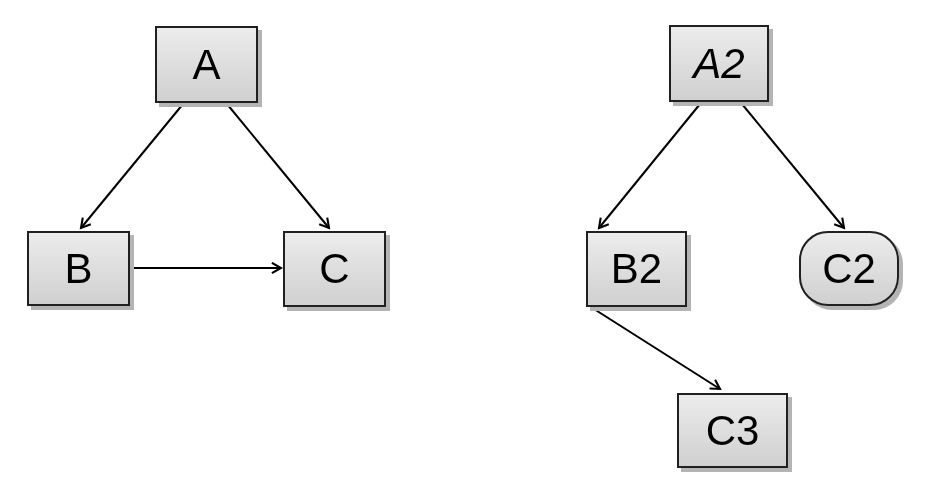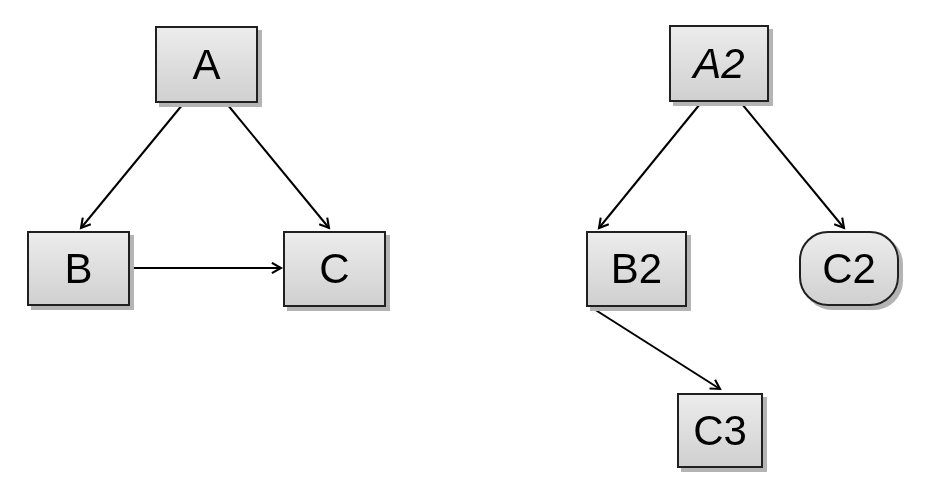--- a/index.html
+++ b/index.html
@@ -28,21 +28,21 @@
     color: #000000;
     user-select: none;
   }
   
   #node-A  { left:155px; top:26px;  width:103px; height:77px; }
   #node-B  { left:27px;  top:231px; width:103px; height:75px; }
   #node-C  { left:283px; top:231px; width:103px; height:76px; }
   #node-A2 { left:669px; top:25px;  width:100px; height:77px;font-style:italic; }
   #node-B2 { left:542px; top:231px; width:101px; height:76px;margin-left:44px; }
   #node-C2 { left:799px; top:231px; width:100px; height:75px;border-radius:29px; }
-  #node-C3 { left:677px; top:393px; width:86px; height:75px; }
+  #node-C3 { left:677px; top:393px; width:111px; height:75px; }
 
   #edges {
     position: absolute;
     left: 0; top: 0;
     width: 940px;
     height: 504px;
     pointer-events: none;
   }
   #edges line {
     stroke: #000000;

